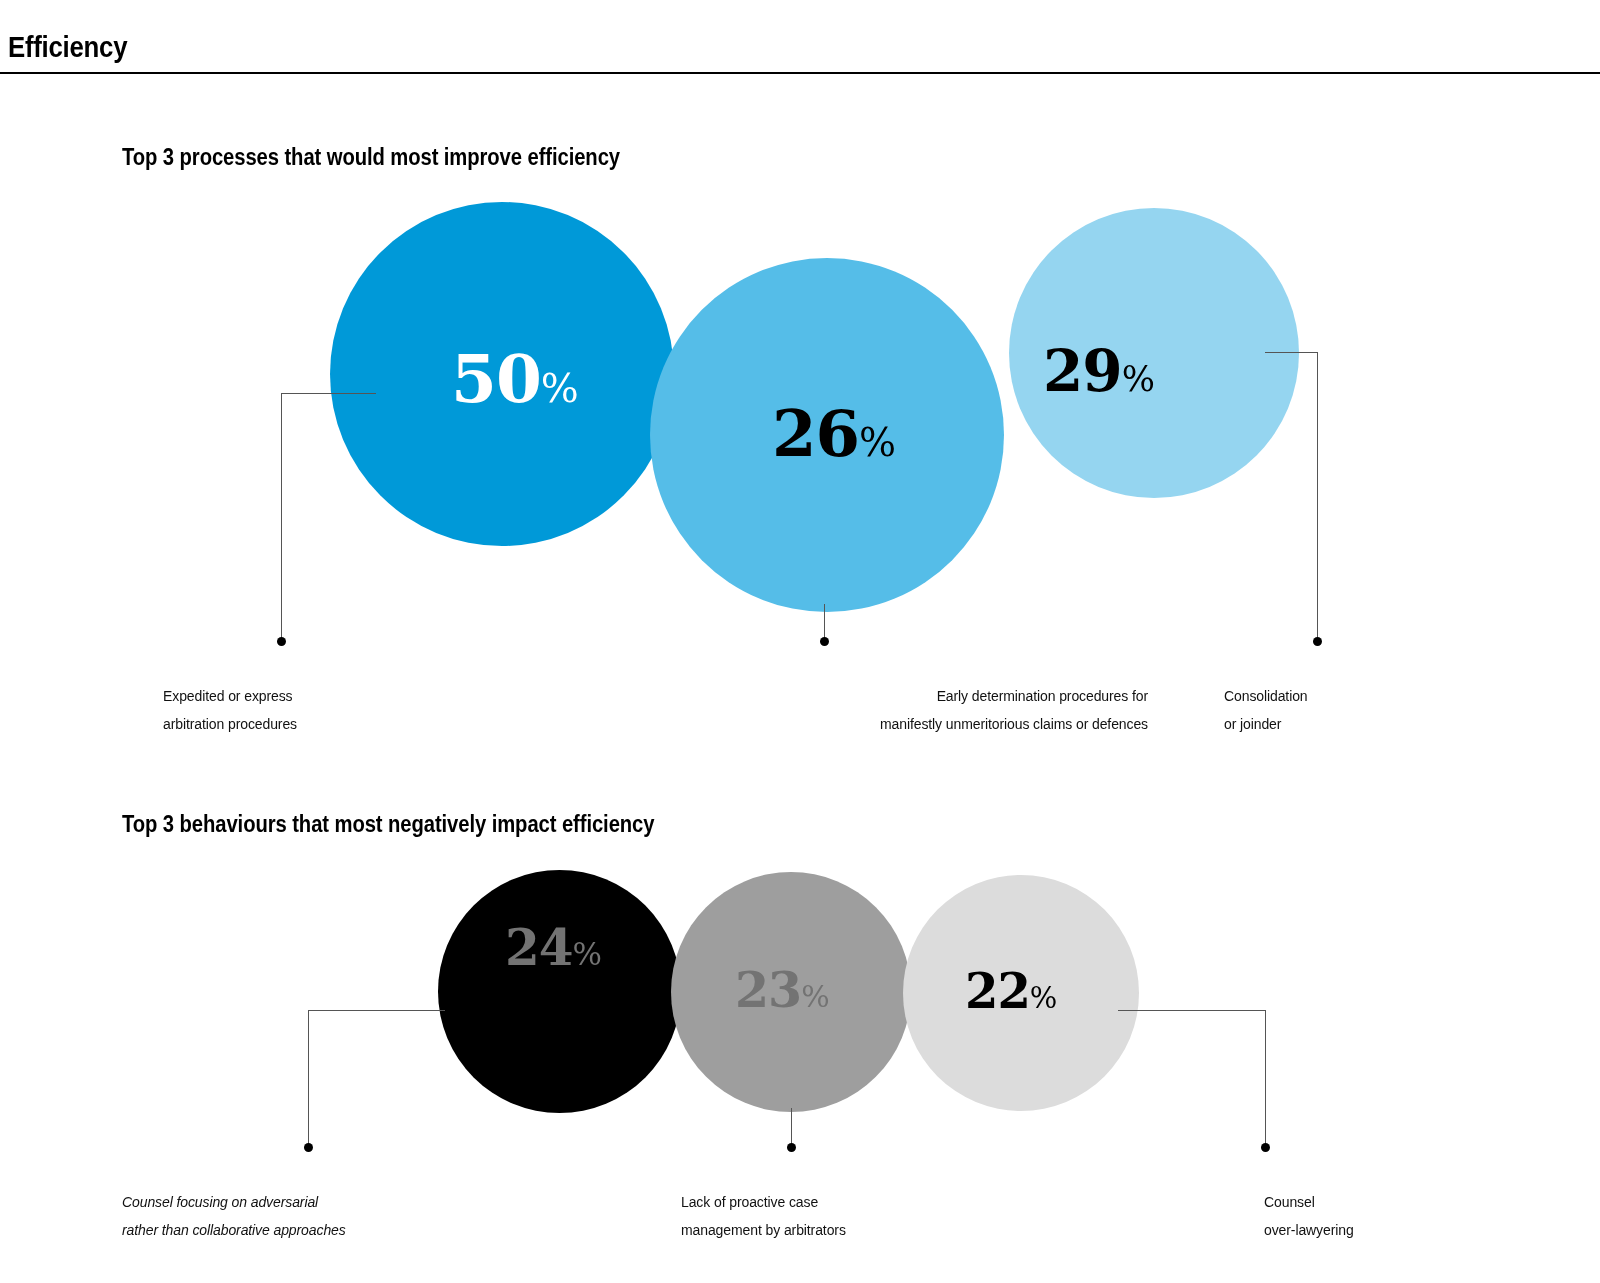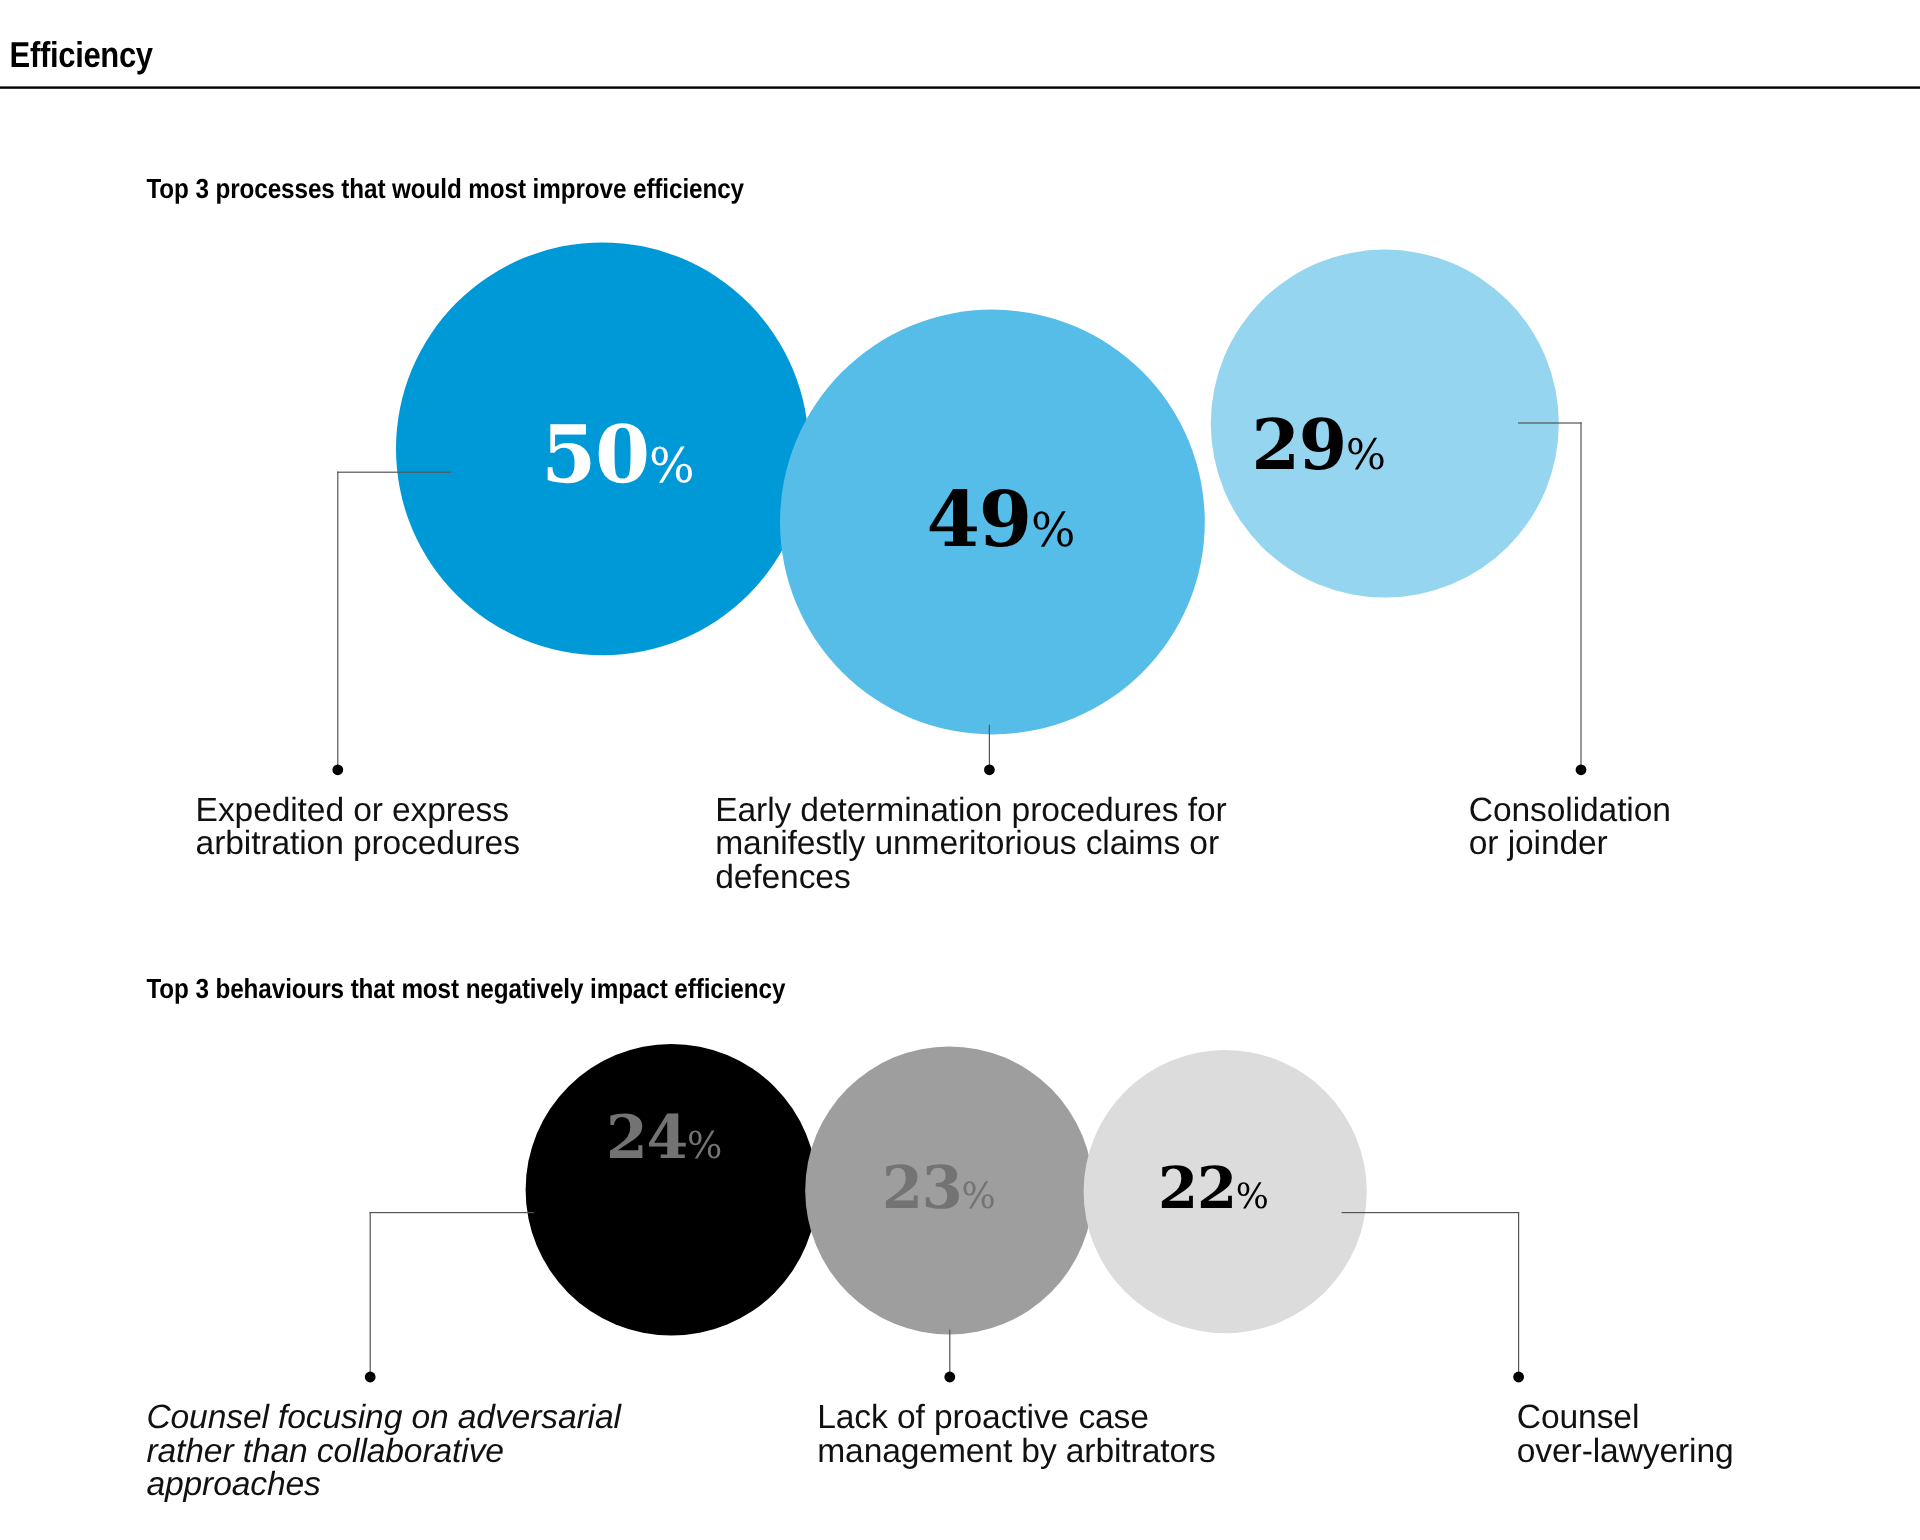--- a/index.html
+++ b/index.html
@@ -86,64 +86,65 @@
     width: 9px;
     height: 9px;
     border-radius: 50%;
     background: #000000;
   }
 
   
   .callout {
     position: absolute;
     font-family: "Liberation Sans", sans-serif;
-    font-size: 28px;
+    font-size: 14px;
     line-height: 28px;
     color: #111111;
     white-space: pre-line;
     letter-spacing: -0.1px;
+    margin-top: 21px;
   }
 </style>
 </head>
 <body>
 
 <div class="page-title">Efficiency</div>
 <div class="title-rule"></div>
 
 <div class="section-heading" id="heading-processes">Top 3 processes that would most improve efficiency</div>
 
 <div class="bubble" id="bubble-1" style="left: 330px; top: 202px; width: 344px; height: 344px; background: rgb(0, 153, 216);"></div>
 <div class="bubble-value" id="value-1" style="left: 451px; top: 346px; font-size: 66px; color: rgb(255, 255, 255);">
   <span>50</span><span class="pct" style="font-size:40px;">%</span>
 </div>
 
 <div class="bubble" id="bubble-2" style="left: 650px; top: 258px; width: 354px; height: 354px; background: rgb(85, 189, 232);"></div>
 <div class="bubble-value" id="value-2" style="left: 772px; top: 402px; font-size: 64px; color: rgb(0, 0, 0);">
-  <span>49</span><span class="pct" style="font-size:39px;">%</span>
+  <span>26</span><span class="pct" style="font-size:39px;">%</span>
 </div>
 
 <div class="bubble" id="bubble-3" style="left: 1009px; top: 208px; width: 290px; height: 290px; background: rgb(149, 213, 240);"></div>
 <div class="bubble-value" id="value-3" style="left: 1043px; top: 306px; font-size: 58px; color: rgb(0, 0, 0); margin-top: 36px;">
   <span>29</span><span class="pct" style="font-size:35px;">%</span>
 </div>
 
 <div class="conn conn-h" style="left:281px; top:393px; width:95px;"></div>
 <div class="conn conn-v" style="left:281px; top:393px; height:248px;"></div>
 <div class="conn-dot" style="left:277px; top:637px;"></div>
 
 <div class="conn conn-v" style="left:824px; top:604px; height:39px;"></div>
 <div class="conn-dot" style="left:820px; top:637px;"></div>
 
 <div class="conn conn-h" style="left:1265px; top:352px; width:53px;"></div>
 <div class="conn conn-v" style="left:1317px; top:352px; height:289px;"></div>
 <div class="conn-dot" style="left:1313px; top:637px;"></div>
 
 <div class="callout" style="left:163px; top:661px; width:420px;">Expedited or express
 arbitration procedures</div>
-<div class="callout" style="left:596px; top:661px; width:520px;">Early determination procedures for
+<div class="callout" style="left:628px; top:661px; width:520px;text-align:right;">Early determination procedures for
 manifestly unmeritorious claims or defences</div>
 <div class="callout" style="left:1224px; top:661px; width:300px;">Consolidation
 or joinder</div>
 
 <div class="section-heading" id="heading-behaviours">Top 3 behaviours that most negatively impact efficiency</div>
 
 <div class="bubble" id="bubble-4" style="left: 438px; top: 870px; width: 243px; height: 243px; background: rgb(0, 0, 0);"></div>
 <div class="bubble-value" id="value-4" style="left: 505px; top: 923px; font-size: 50px; color: #737373;">
   <span>24</span><span class="pct" style="font-size:31px;">%</span>
 </div>

